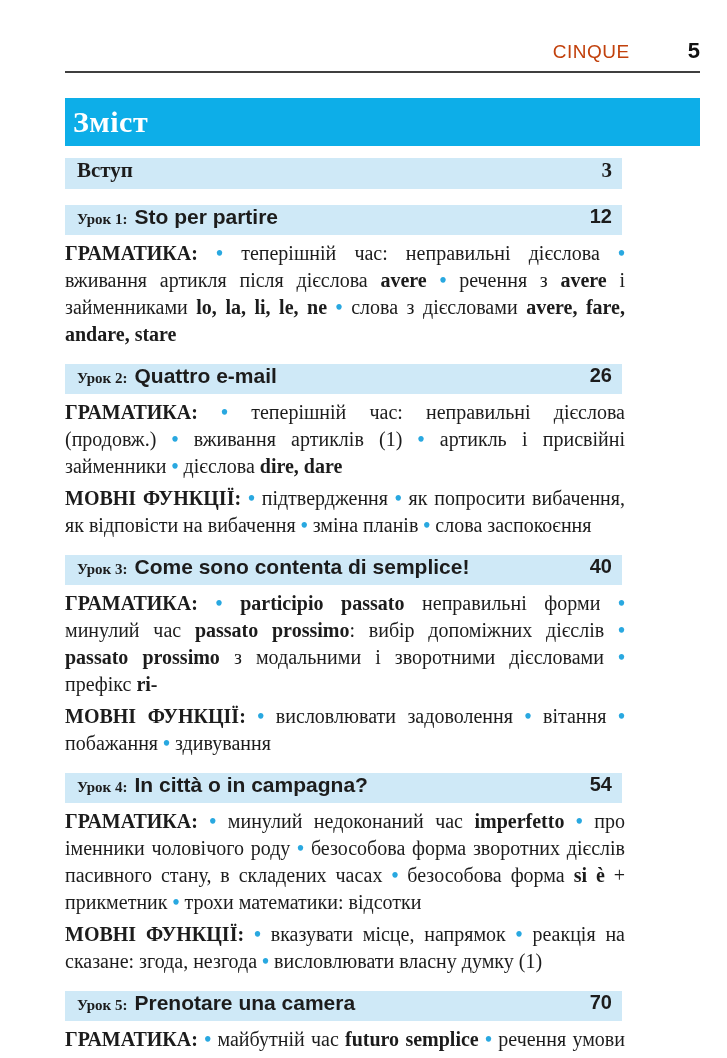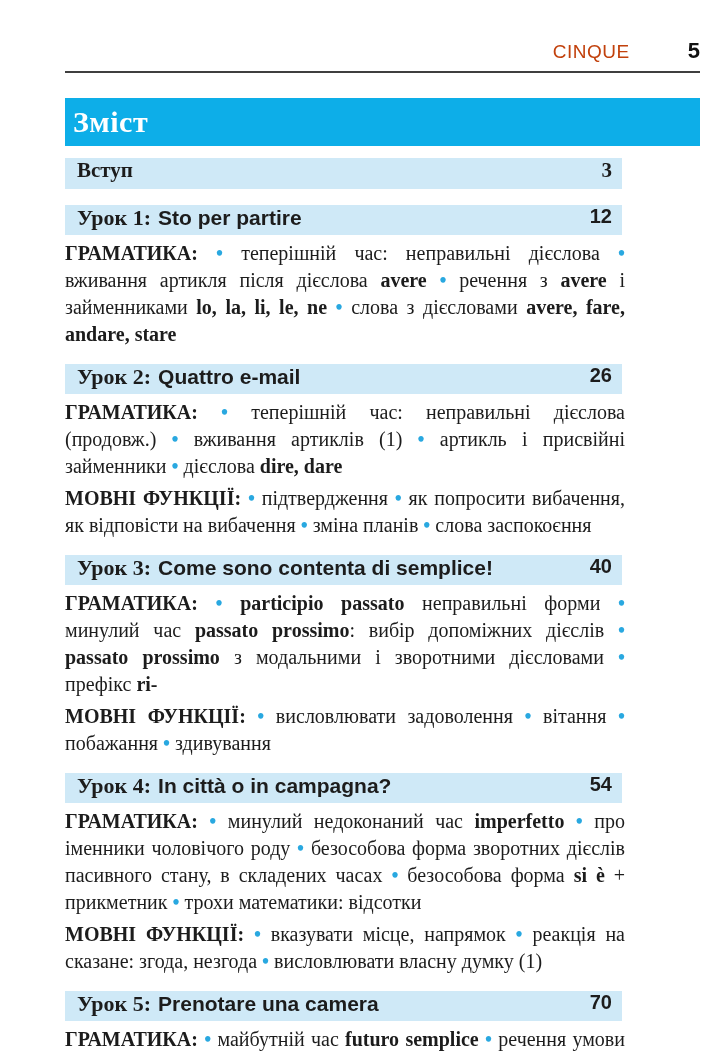--- a/index.html
+++ b/index.html
@@ -26,21 +26,21 @@
   
   .bar{
     width:557px;height:30px;background:var(--lightblue,#cfe9f7);
     display:flex;justify-content:space-between;
     box-sizing:border-box;padding:0 10px 0 12px;
   }
   .introbar{margin-top:12px;height:31px;}
   .introbar .ilabel{font-weight:bold;font-size:21px;}
   .introbar .ipage{font-weight:bold;font-size:21px;}
   .lesson .bar{margin-top:16px;}
-  .lesson-num{font-weight:bold;font-size:22px;}
+  .lesson-num{font-weight:bold;font-size:15px;}
   .lesson-title{font-family:"Liberation Sans", sans-serif;font-weight:bold;font-size:21px;margin-left:7px;}
   .lesson-page{font-family:"Liberation Sans", sans-serif;font-weight:bold;font-size:20px;}
   
   .desc{
     width:560px;margin:5px 0 0 0;text-align:justify;
     font-size:20px;line-height:27px;
   }
   .desc .b{font-weight:bold;}
   .desc .dot{color:var(--bullet,#29a8e0);font-weight:bold;}
 </style>

